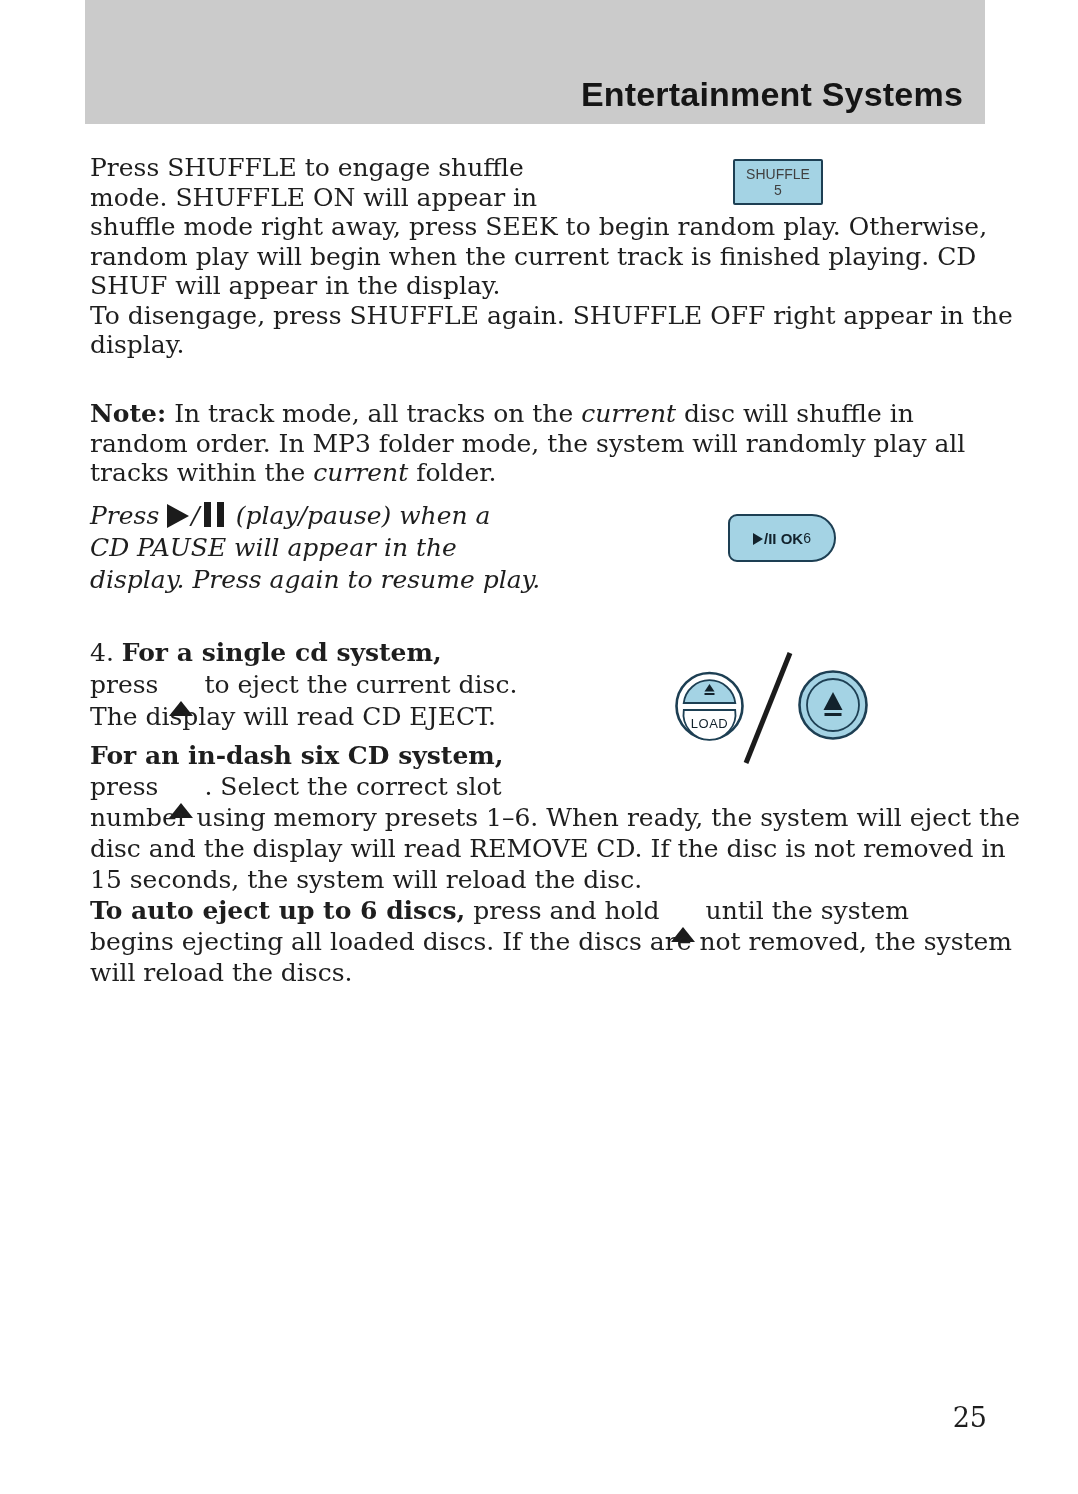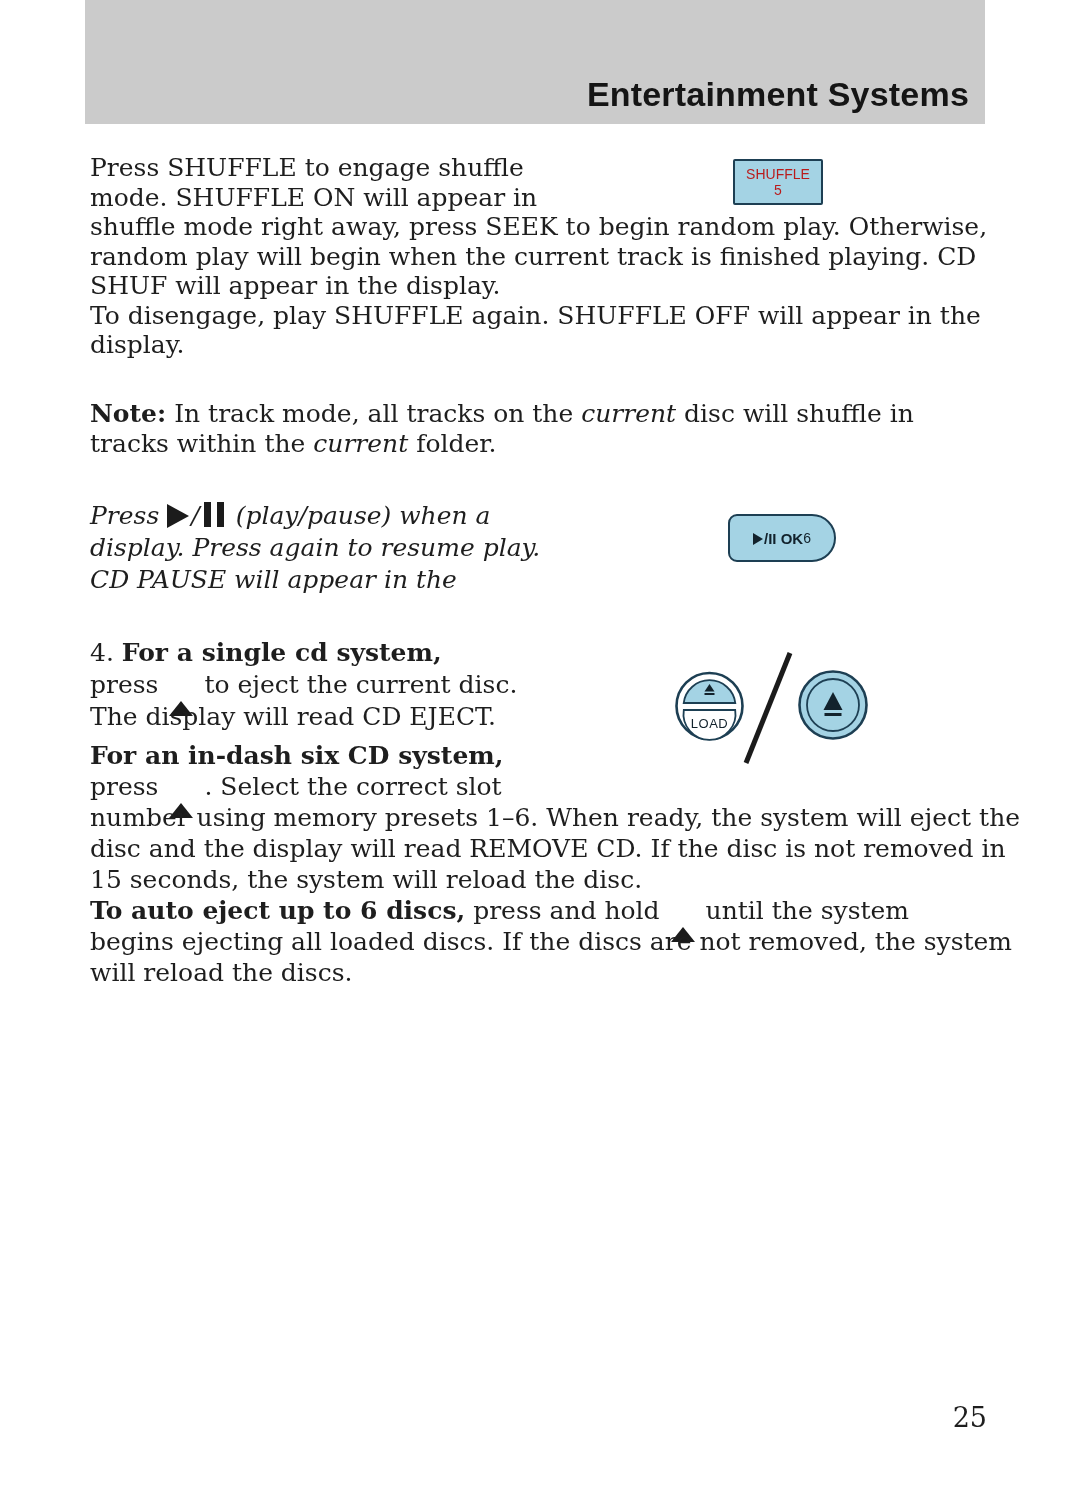--- a/index.html
+++ b/index.html
@@ -11,21 +11,21 @@
   }
   
   .band {
     position:absolute; left:85px; top:0; width:900px; height:124px;
     background:#cbcbcb;
     display:flex; align-items:flex-end; justify-content:flex-end;
   }
   .band-title {
     font-family:"Liberation Sans", sans-serif;
     font-weight:bold; font-size:34px; color:#151515;
-    padding:0 16px 10px 0; letter-spacing:0.2px;
+    padding:0 22px 10px 0; letter-spacing:0.2px;
   }
   
   .blk { position:absolute; left:90px; width:900px; font-size:25px; }
   .ln  { white-space:nowrap; }
   .lh295 .ln { line-height:29.5px; height:29.5px; }
   .lh32  .ln { line-height:32px;   height:32px; }
   .lh31  .ln { line-height:31px;   height:31px; }
   .b { font-weight:bold; }
   .i { font-style:italic; }
   
@@ -46,21 +46,21 @@
     border-left:12px solid transparent; border-right:12px solid transparent;
     border-bottom:15px solid #1b1b1b;
   }
   .ej-bar { width:24px; height:3.5px; background:#1b1b1b; margin-top:3px; }
   
   .btn-shuffle {
     position:absolute; left:733px; top:159px; width:90px; height:46px;
     background:#a4d3e4; border:2px solid #1d3f53; border-radius:2px;
     box-sizing:border-box; display:flex; flex-direction:column;
     align-items:center; justify-content:center;
-    font-family:"Liberation Sans", sans-serif; font-size:14px; color:#b91c1c;
+    font-family:"Liberation Sans", sans-serif; font-size:14px; color:#404040;
     line-height:16px;
   }
   .btn-ok {
     position:absolute; left:728px; top:514px; width:108px; height:48px;
     background:#a4d3e4; border:2px solid #1d3f53;
     border-radius:9px 24px 24px 9px;
     box-sizing:border-box; display:flex; 
     align-items:center; justify-content:center;
     font-family:"Liberation Sans", sans-serif; font-size:15px; font-weight:bold;
     color:#12222c; line-height:17px;
@@ -83,38 +83,39 @@
 <div class="band">
   <div class="band-title">Entertainment Systems</div>
 </div>
 
 <div class="blk lh295" style="top:153px;">
   <div class="ln">Press SHUFFLE to engage shuffle</div>
   <div class="ln">mode. SHUFFLE ON will appear in</div>
   <div class="ln">shuffle mode right away, press SEEK to begin random play. Otherwise,</div>
   <div class="ln">random play will begin when the current track is finished playing. CD</div>
   <div class="ln">SHUF will appear in the display.</div>
-  <div class="ln">To disengage, play SHUFFLE again. SHUFFLE OFF will appear in the</div>
+  <div class="ln">To disengage, press SHUFFLE again. SHUFFLE OFF right appear in the</div>
   <div class="ln">display.</div>
 </div>
 
 <div class="btn-shuffle">
   <span>SHUFFLE</span>
   <span>5</span>
 </div>
 
 <div class="blk lh295" style="top:399px;">
   <div class="ln"><span class="b">Note:</span><span> In track mode, all tracks on the </span><span class="i">current</span><span> disc will shuffle in</span></div>
+  <div class="ln">random order. In MP3 folder mode, the system will randomly play all</div>
   <div class="ln"><span>tracks within the </span><span class="i">current</span><span> folder.</span></div>
 </div>
 
 <div class="blk lh32" style="top:500px;font-style:italic;">
   <div class="ln"><span>Press</span><span class="play-tri"></span><span>/</span><span class="pause-bars"></span><span>(play/pause) when a</span></div>
+  <div class="ln">CD PAUSE will appear in the</div>
   <div class="ln">display. Press again to resume play.</div>
-  <div class="ln">CD PAUSE will appear in the</div>
 </div>
 
 <div class="btn-ok">
   <span><span class="tri-s"></span><span>/II OK</span></span>
   <span class="ok-num">6</span>
 </div>
 
 <div class="blk lh32" style="top:637px;">
   <div class="ln"><span>4. </span><span class="b">For a single cd system,</span></div>
   <div class="ln"><span>press</span><span class="eject-sym"><span class="ej-tri"></span><span class="ej-bar"></span></span><span>to eject the current disc.</span></div>

